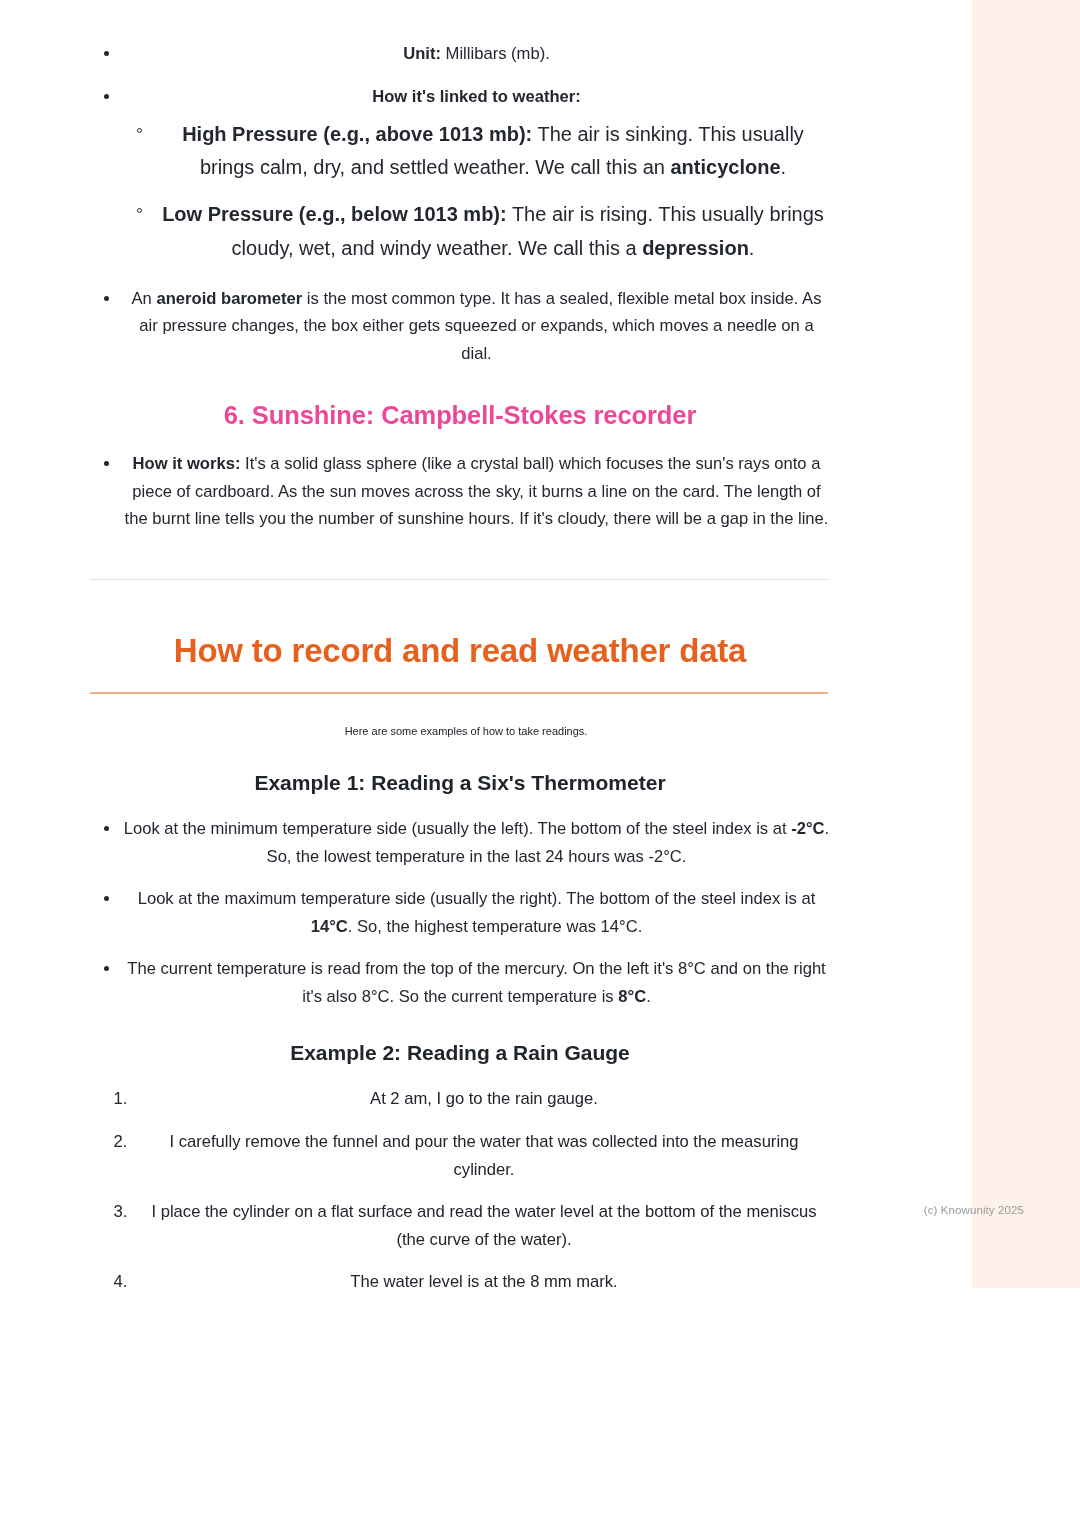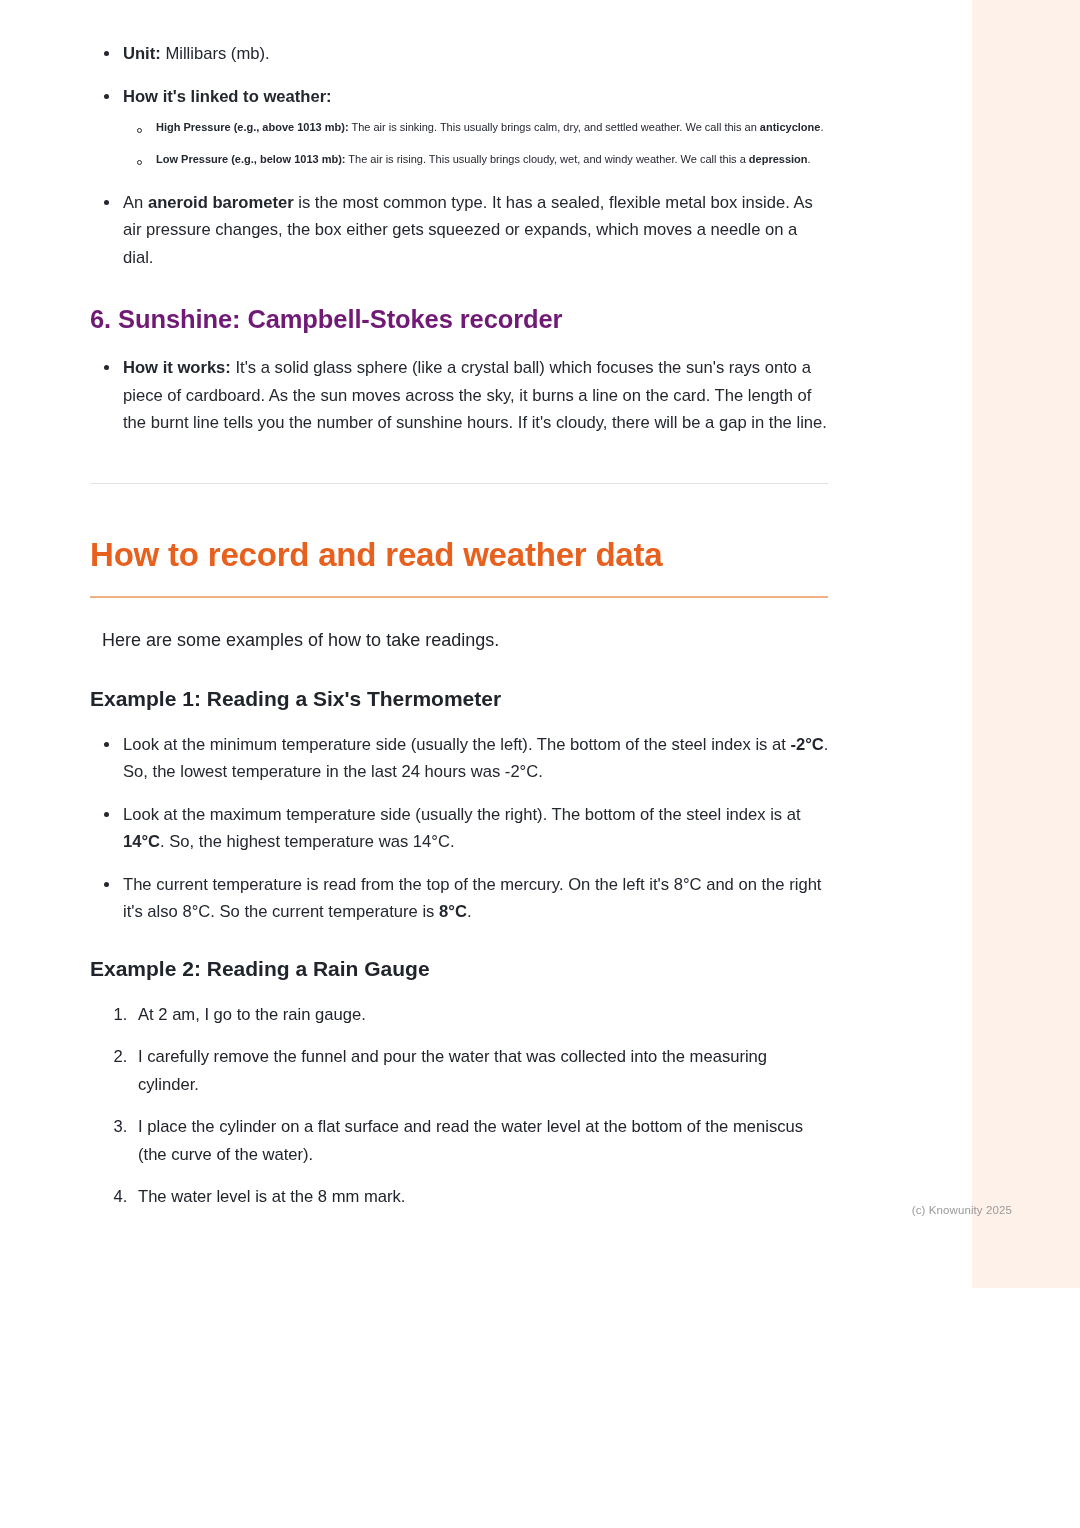--- a/index.html
+++ b/index.html
@@ -34,20 +34,21 @@
   }
 
   .page {
     position: absolute;
     top: 0;
     left: 0;
     width: 1080px;
     height: 1288px;
     padding: 40px 0 0 16px;
     box-sizing: border-box;
+    text-align: center;
   }
 
   .content {
     position: absolute;
     left: 90px;
     top: 40px;
     width: 740px;
   }
 
   ul.bullets {
@@ -76,21 +77,21 @@
 
   ul.subbullets {
     list-style: none;
     margin: 8px 0 0 0;
     padding: 0;
   }
   ul.subbullets > li {
     position: relative;
     padding-left: 33px;
     margin-bottom: 14px;
-    font-size: 11px;
+    font-size: 20px;
     line-height: 1.66;
   }
   ul.subbullets > li::before {
     content: "";
     position: absolute;
     left: 14px;
     top: 10px;
     width: 5px;
     height: 5px;
     border-radius: 50%;
@@ -106,21 +107,21 @@
   }
   ol.numbered > li {
     margin-bottom: 15px;
     line-height: 1.66;
     padding-left: 6px;
   }
 
   b, strong { font-weight: bold; }
 
   h2.section-heading {
-    color: #701a75;
+    color: #ec4899;
     font-size: 25.5px;
     font-weight: bold;
     margin: 34px 0 20px 0;
     letter-spacing: -0.1px;
   }
 
   h1.big-heading {
     color: #e8601d;
     font-size: 33px;
     font-weight: bold;
@@ -135,34 +136,34 @@
   }
 
   .divider {
     height: 1px;
     background: #e2e2e2;
     margin: 46px 0 52px 0;
     width: 738px;
   }
 
   p.para {
-    font-size: 18px;
+    font-size: 11px;
     line-height: 1.66;
     margin: 28px 0 0 12px;
   }
 
   p.example-head {
     font-size: 21px;
     font-weight: bold;
     margin: 31px 0 20px 0;
   }
 
   .watermark {
     position: absolute;
-    right: 68px;
+    right: 56px;
     bottom: 72px;
     font-size: 11.5px;
     color: #9a9a9a;
     letter-spacing: 0.1px;
   }
 </style>
 </head>
 <body>
 
 <div class="page">

